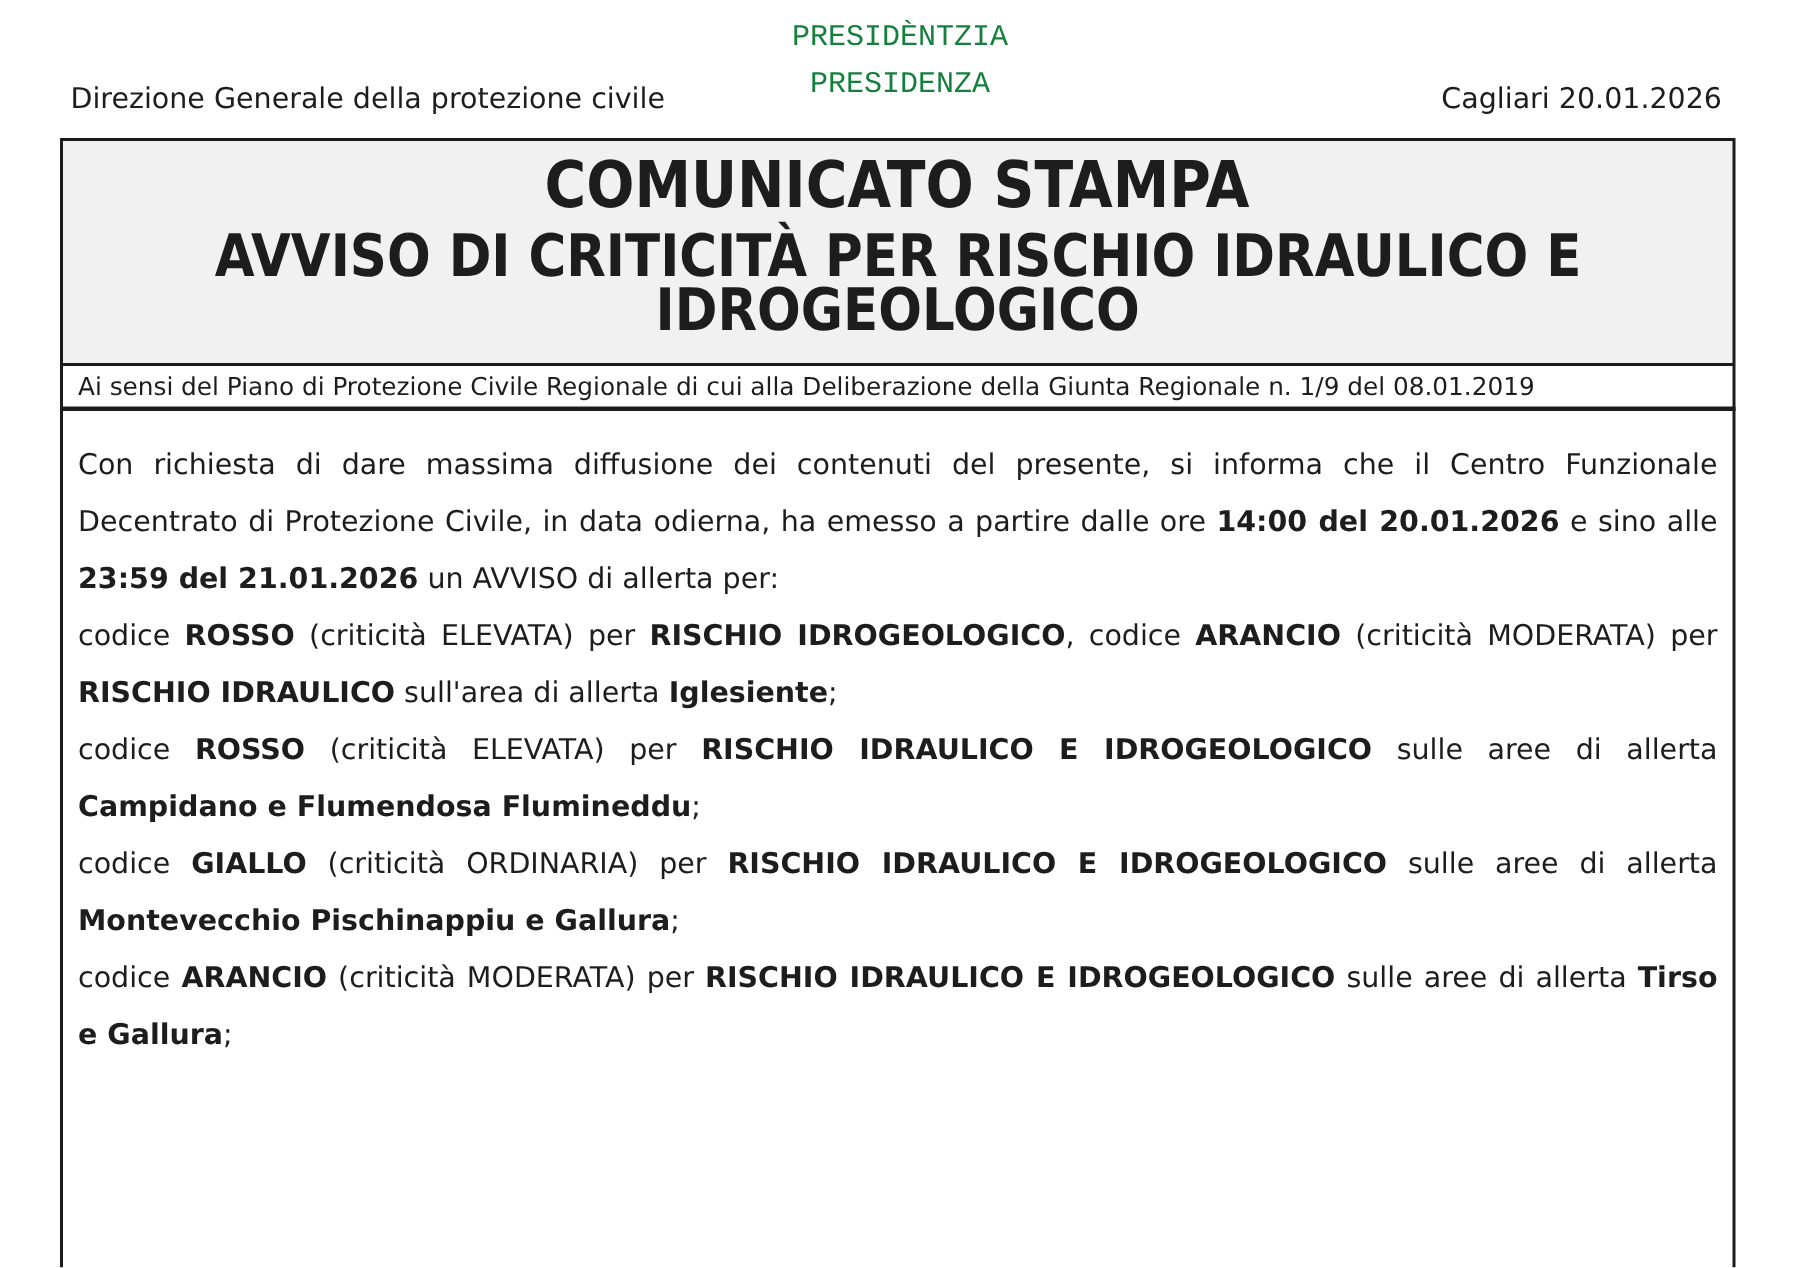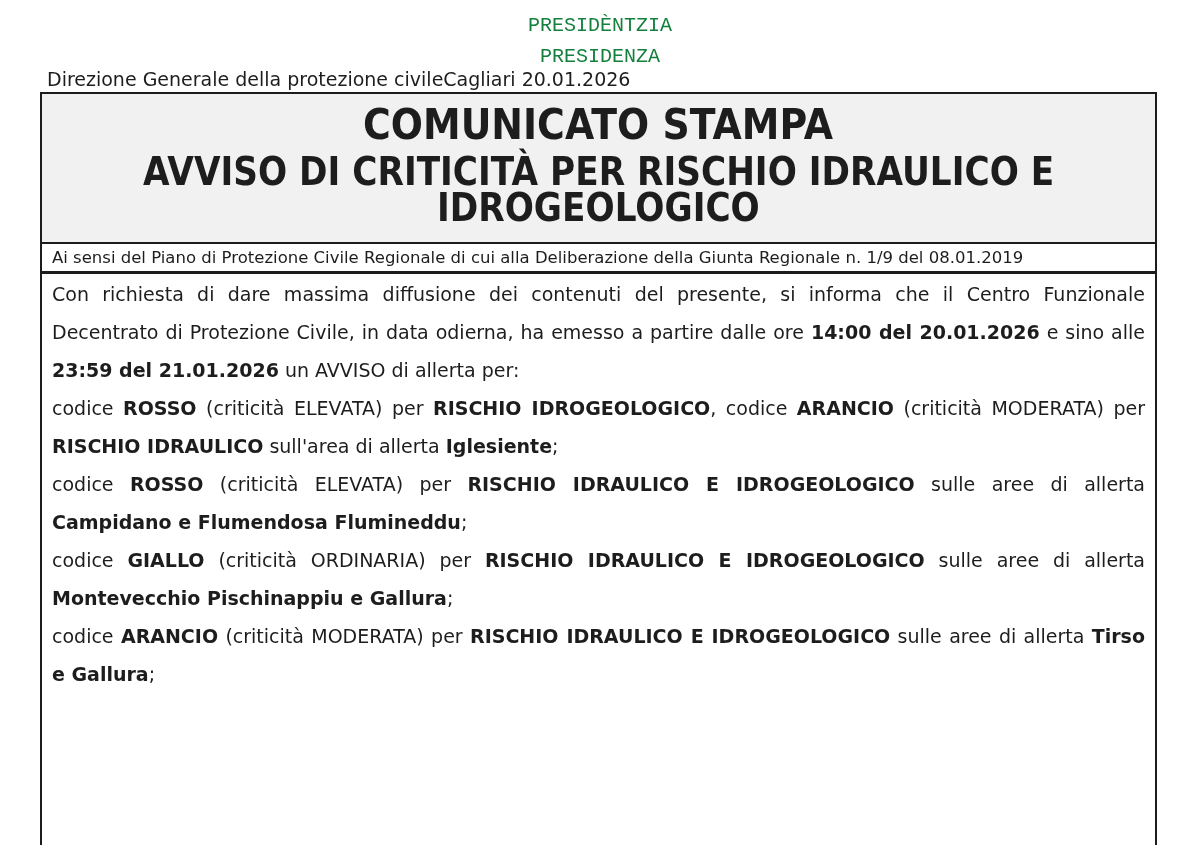--- a/index.html
+++ b/index.html
@@ -13,22 +13,22 @@
   body{
     width:1200px;height:845px;position:relative;overflow:hidden;
     background:var(--page-bg);color:var(--text-color);
     font-family:"DejaVu Sans","Liberation Sans",sans-serif;
   }
   .letterhead-center{
     position:absolute;top:10px;left:0;right:0;
     text-align:center;font-size:20px;line-height:31px;color:#15803d;font-family:Liberation Mono, monospace;
   }
   .meta-row{
-    position:absolute;top:68px;left:47px;right:52px;
-    display:flex;align-items:baseline;
+    position:absolute;top:55px;left:47px;right:52px;
+    display:flex;justify-content:space-between;align-items:baseline;
     font-size:19px;
   }
   .doc{
     position:absolute;left:40px;top:92px;width:1117px;bottom:0;
     display:flex;flex-direction:column;
   }
   .title-box{
     border:2px solid var(--box-border);
     background:var(--title-box-bg);
     height:152px;text-align:center;overflow:hidden;
@@ -37,21 +37,21 @@
   .doc-subtitle{font-size:39px;font-weight:bold;line-height:36px;margin-top:5px;}
   .condense{display:inline-block;transform:scaleX(0.88);transform-origin:50% 50%;white-space:nowrap;}
   .legal-box{
     border:2px solid var(--box-border);border-top:none;border-bottom-width:3px;
     height:30px;display:flex;align-items:center;
     padding:0 10px;font-size:16.5px;background:#fff;
   }
   .main-box{
     border-left:2px solid var(--box-border);
     border-right:2px solid var(--box-border);
-    flex:1;padding:1px 10px;background:#fff;
+    flex:1;padding:17px 10px;background:#fff;
     font-size:19px;line-height:38px;text-align:justify;
   }
   .main-box p{margin:0;}
   .intro-par{margin:13px 2px 0 2px;}
   .alert-par{margin:20px 20px 0 20px;}
   b{font-weight:bold;}
 </style>
 </head>
 <body>
 

